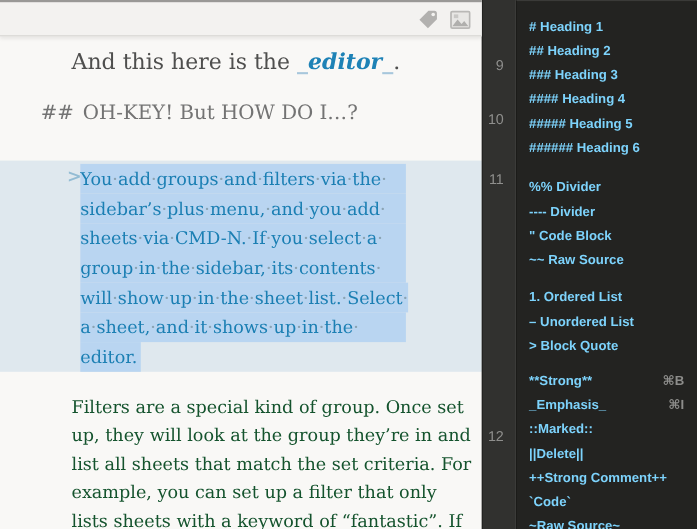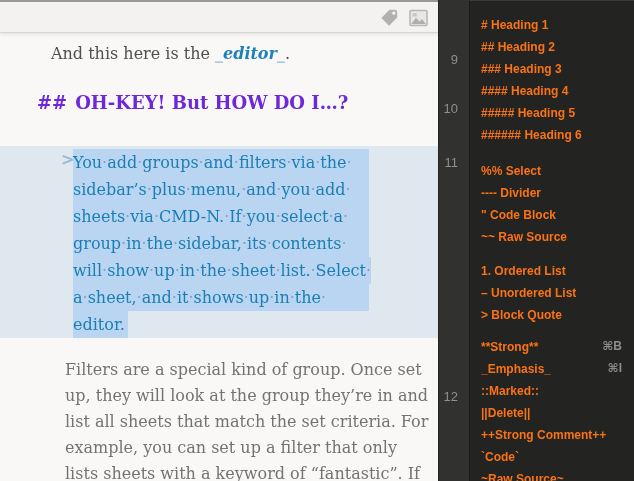--- a/index.html
+++ b/index.html
@@ -17,40 +17,40 @@
     background:#f3f2f0; border-top:2px solid #98989б;
     border-top:2px solid #999896;
     border-bottom:1px solid #d7d6d4;
     box-shadow:0 2px 3px rgba(0,0,0,0.07);
     z-index:3;
   }
   .tb-icon { position:absolute; top:5px; cursor:pointer; }
   .tb-icon.tag { left:379px; }
   .tb-icon.img { left:409px; top:7px; }
 
-  .p1 { position:absolute; left:51px; top:44px; font-size:16px; color:#4f4f4e; white-space:nowrap; }
+  .p1 { position:absolute; left:65px; top:44px; font-size:20px; color:#4f4f4e; white-space:nowrap; }
   .p1 .u  { color:#a7c7dc; font-weight:bold; }
   .p1 .em { color:#1e82b6; font-weight:bold; font-style:italic; }
 
-  .h2row { position:absolute; left:37px; top:92px; font-weight:bold; font-size:18px; color:#6d28d9; white-space:nowrap; }
+  .h2row { position:absolute; left:37px; top:92px; font-weight:normal; font-size:18px; color:#737373; white-space:nowrap; }
   .h2row .hmark { margin-right:8px; }
 
   .bqrow { position:absolute; left:0; top:146px; width:438px; height:192px; background:#dfe8ee; }
   .bqmark { position:absolute; left:61px; top:4px; color:#93bcd4; font-weight:bold; font-size:16px; }
   .bqlines { position:absolute; left:73px; top:3px; }
   .bqline { height:27px; line-height:27px; white-space:nowrap; }
   .bqline .txt {
     display:inline-block; min-width:296px; background:#b9d5f1;
     color:#1b7fb3; font-weight:normal; font-size:16px;
   }
   .bqline.last .txt { min-width:0; padding-right:3px; }
   .wdot { color:#8aa3b3; }
 
   .p2 { position:absolute; left:65px; top:357px; }
-  .p2 .pline { height:26px; line-height:26px; font-size:16px; color:#737373; white-space:nowrap; }
+  .p2 .pline { height:26px; line-height:26px; font-size:16px; color:#14532d; white-space:nowrap; }
 
   
   .gutter {
     position:absolute; left:438px; top:0; width:31px; height:481px;
     background:#31312f; border-left:1px solid #232321;
     font-family:"Liberation Sans","DejaVu Sans",sans-serif;
   }
   .gnum { position:absolute; right:11px; color:#8f8f8d; font-size:13px; }
   .gnum.n0 { top:52px; }
   .gnum.n1 { top:101px; }
@@ -58,21 +58,21 @@
   .gnum.n3 { top:364px;margin-top:25px; }
 
   
   .panel {
     position:absolute; left:469px; top:0; width:165px; height:481px;
     background:#232321; border-left:1px solid #1b1b19; border-top:1px solid #3a3a38;
     font-family:"Liberation Sans","DejaVu Sans",sans-serif;
     padding:12px 0 0 11px;
   }
   .prow { position:relative; height:22px; line-height:22px; padding-right:12px; cursor:pointer; }
-  .plabel { font-weight:bold; font-size:12px; color:#f97316; white-space:nowrap; }
+  .plabel { font-weight:bold; font-size:12px; color:#7dd3fc; white-space:nowrap; }
   .pshort { position:absolute; right:12px; top:0; font-weight:bold; font-size:12px; color:#8d8d8b; }
   .pgroup.g1 { margin-bottom:14px; }
   .pgroup.g2 { margin-bottom:12px; }
   .pgroup.g3 { margin-bottom:10px; }
 </style>
 </head>
 <body>
 
 <div class="screen">
 
@@ -132,21 +132,21 @@
   <div class="panel">
     <div class="pgroup g1">
       <div class="prow"><span class="plabel"># Heading 1</span></div>
       <div class="prow"><span class="plabel">## Heading 2</span></div>
       <div class="prow"><span class="plabel">### Heading 3</span></div>
       <div class="prow"><span class="plabel">#### Heading 4</span></div>
       <div class="prow"><span class="plabel">##### Heading 5</span></div>
       <div class="prow"><span class="plabel">###### Heading 6</span></div>
     </div>
     <div class="pgroup g2">
-      <div class="prow"><span class="plabel">%% Select</span></div>
+      <div class="prow"><span class="plabel">%% Divider</span></div>
       <div class="prow"><span class="plabel">---- Divider</span></div>
       <div class="prow"><span class="plabel">" Code Block</span></div>
       <div class="prow"><span class="plabel">~~ Raw Source</span></div>
     </div>
     <div class="pgroup g3">
       <div class="prow"><span class="plabel">1. Ordered List</span></div>
       <div class="prow"><span class="plabel">– Unordered List</span></div>
       <div class="prow"><span class="plabel">&gt; Block Quote</span></div>
     </div>
     <div class="pgroup g4">

